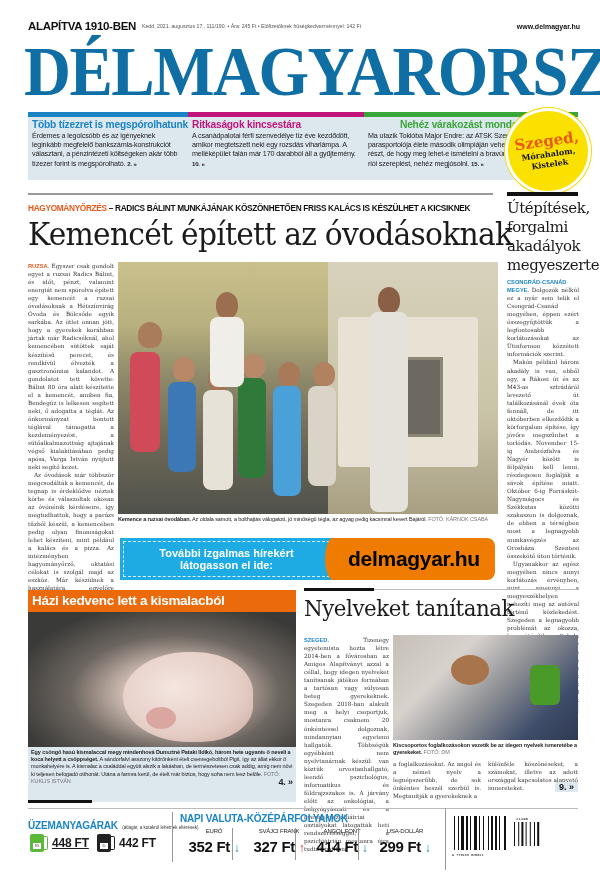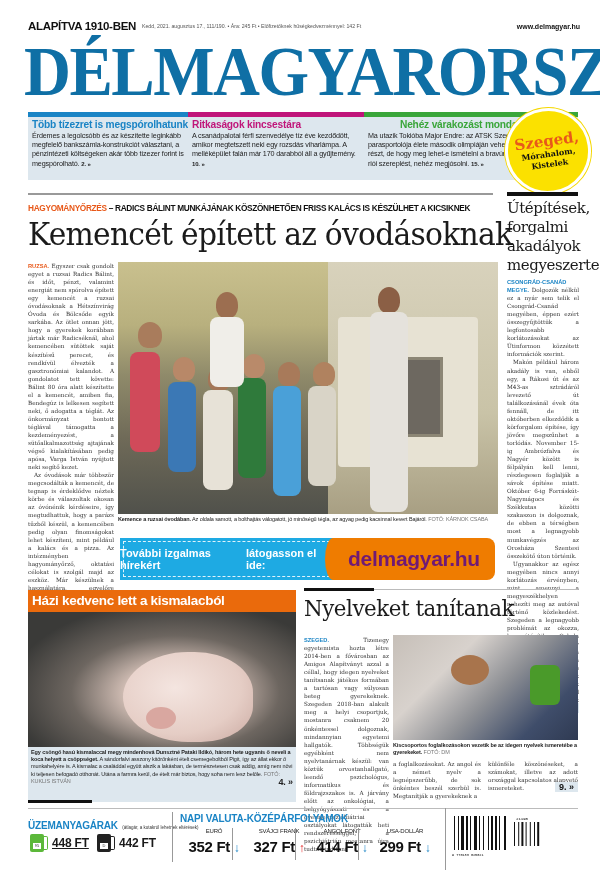--- a/index.html
+++ b/index.html
@@ -50,26 +50,26 @@
   .photo-main .oven { position: absolute; right: 20px; top: 55px; width: 140px; height: 150px; background: #e7e2d3; border-radius: 4px; }
   .photo-main .door { position: absolute; right: 55px; top: 95px; width: 70px; height: 80px; background: #6d6860; border: 3px solid #8c8675; }
   .photo-main .kid { position: absolute; border-radius: 50% 50% 40% 40%; }
 
   .caption { font-size: 5.5px; line-height: 7.2px; color: #222; letter-spacing: -0.1px; }
   .caption b { font-weight: 700; }
   .caption .credit { color: #777; }
 
   
   .ad { left: 120px; top: 538px; width: 375px; height: 42px; display: flex; }
-  .ad .left { width: 213px; height: 42px; background: #1eaae3; position: relative; display: flex; flex-direction: row; align-items: center; justify-content: center; }
+  .ad .left { width: 213px; height: 42px; background: #1eaae3; position: relative; display: flex; flex-direction: column; align-items: center; justify-content: center; }
   .ad .left::after { content: ""; position: absolute; left: 3px; top: 3px; right: 3px; bottom: 3px; border: 1px dashed #dff3fb; }
   .ad .left span { color: #fff; font-weight: 700; font-size: 11px; line-height: 12.5px; }
   .ad .right { flex: 1; background: #ef7c00; border-radius: 0 8px 8px 0; display: flex; align-items: center; justify-content: center; position: relative; }
   .ad .right::before { content: ""; position: absolute; left: -8px; top: 0; width: 16px; height: 42px; background: #ef7c00; border-radius: 50% 0 0 50%; }
-  .ad .right span { color: #701a75; font-weight: 700; font-size: 21px; letter-spacing: -0.3px; position: relative; }
+  .ad .right span { color: #000000; font-weight: 700; font-size: 21px; letter-spacing: -0.3px; position: relative; }
 
   
   .pig-title { left: 28px; top: 590px; width: 268px; height: 22px; background: #ea6a0c; color: #fff; font-weight: 700; font-size: 13.5px; line-height: 22px; padding-left: 4px; letter-spacing: -0.3px; }
   .pig-photo { left: 28px; top: 612px; width: 268px; height: 135px; background: radial-gradient(ellipse at 55% 60%, #e9dcd6 0%, #cdbab1 25%, #6d6660 50%, #3a3a38 80%); overflow: hidden; }
   .pig-photo .pig { position: absolute; left: 95px; top: 40px; width: 130px; height: 90px; border-radius: 50% 45% 40% 50%; background: radial-gradient(ellipse at 40% 40%, #f4e5e0 0%, #e5cdc5 60%, #c9a8a0 100%); }
   .pig-photo .snout { position: absolute; left: 118px; top: 95px; width: 30px; height: 22px; border-radius: 50%; background: #d9a7a0; }
   .pig-caption { left: 28px; top: 747px; width: 268px; height: 55px; background: #dde7ee; padding: 2px 3px; }
 
   
   .lang-rule-dark { left: 304px; top: 588px; width: 70px; height: 3px; background: #111; }
@@ -111,21 +111,21 @@
 
 <div class="abs masthead">DÉLMAGYARORSZÁG</div>
 
 <div class="abs teaserbar">
   <div class="stripe" style="left:0;width:160px;background:#1a84c5;"></div>
   <div class="stripe" style="left:160px;width:176px;background:#c0157a;"></div>
   <div class="stripe" style="left:336px;width:214px;background:#3aa63a;"></div>
 
   <div class="teaser" style="left:4px;width:152px;">
     <h3 style="color:#1a84c5;">Több tízezret is megspórolhatunk</h3>
-    <p><span>Érdemes a legolcsóbb és az készítette leginkább megfelelő bankszámla-konstrukciót választani, a pénzintézeti költségeken akár több tízezer forint is megspórolható.</span> <span class="pg">2. »</span></p>
+    <p><span>Érdemes a legolcsóbb és az igényeknek leginkább megfelelő bankszámla-konstrukciót választani, a pénzintézeti költségeken akár több tízezer forint is megspórolható.</span> <span class="pg">2. »</span></p>
   </div>
   <div class="teaser" style="left:164px;width:168px;">
     <h3 style="color:#c0157a;">Ritkaságok kincsestára</h3>
     <p><span>A csanádpalotai férfi szenvedélye tíz éve kezdődött, amikor megtetszett neki egy rozsdás viharlámpa. A melléképület falán már 170 darabból áll a gyűjtemény.</span> <span class="pg">10. »</span></p>
   </div>
   <div class="teaser" style="left:340px;width:150px;">
     <h3 style="color:#3aa63a;padding-left:32px;">Nehéz várakozást mondania</h3>
     <p><span>Ma utazik Tokióba Major Endre: az ATSK Szeged parasportolója élete második olimpiáján vehet részt, de hogy meg lehet-e ismételni a bravúros riói szereplést, nehéz megjósolni.</span> <span class="pg">15. »</span></p>
   </div>
 </div>

